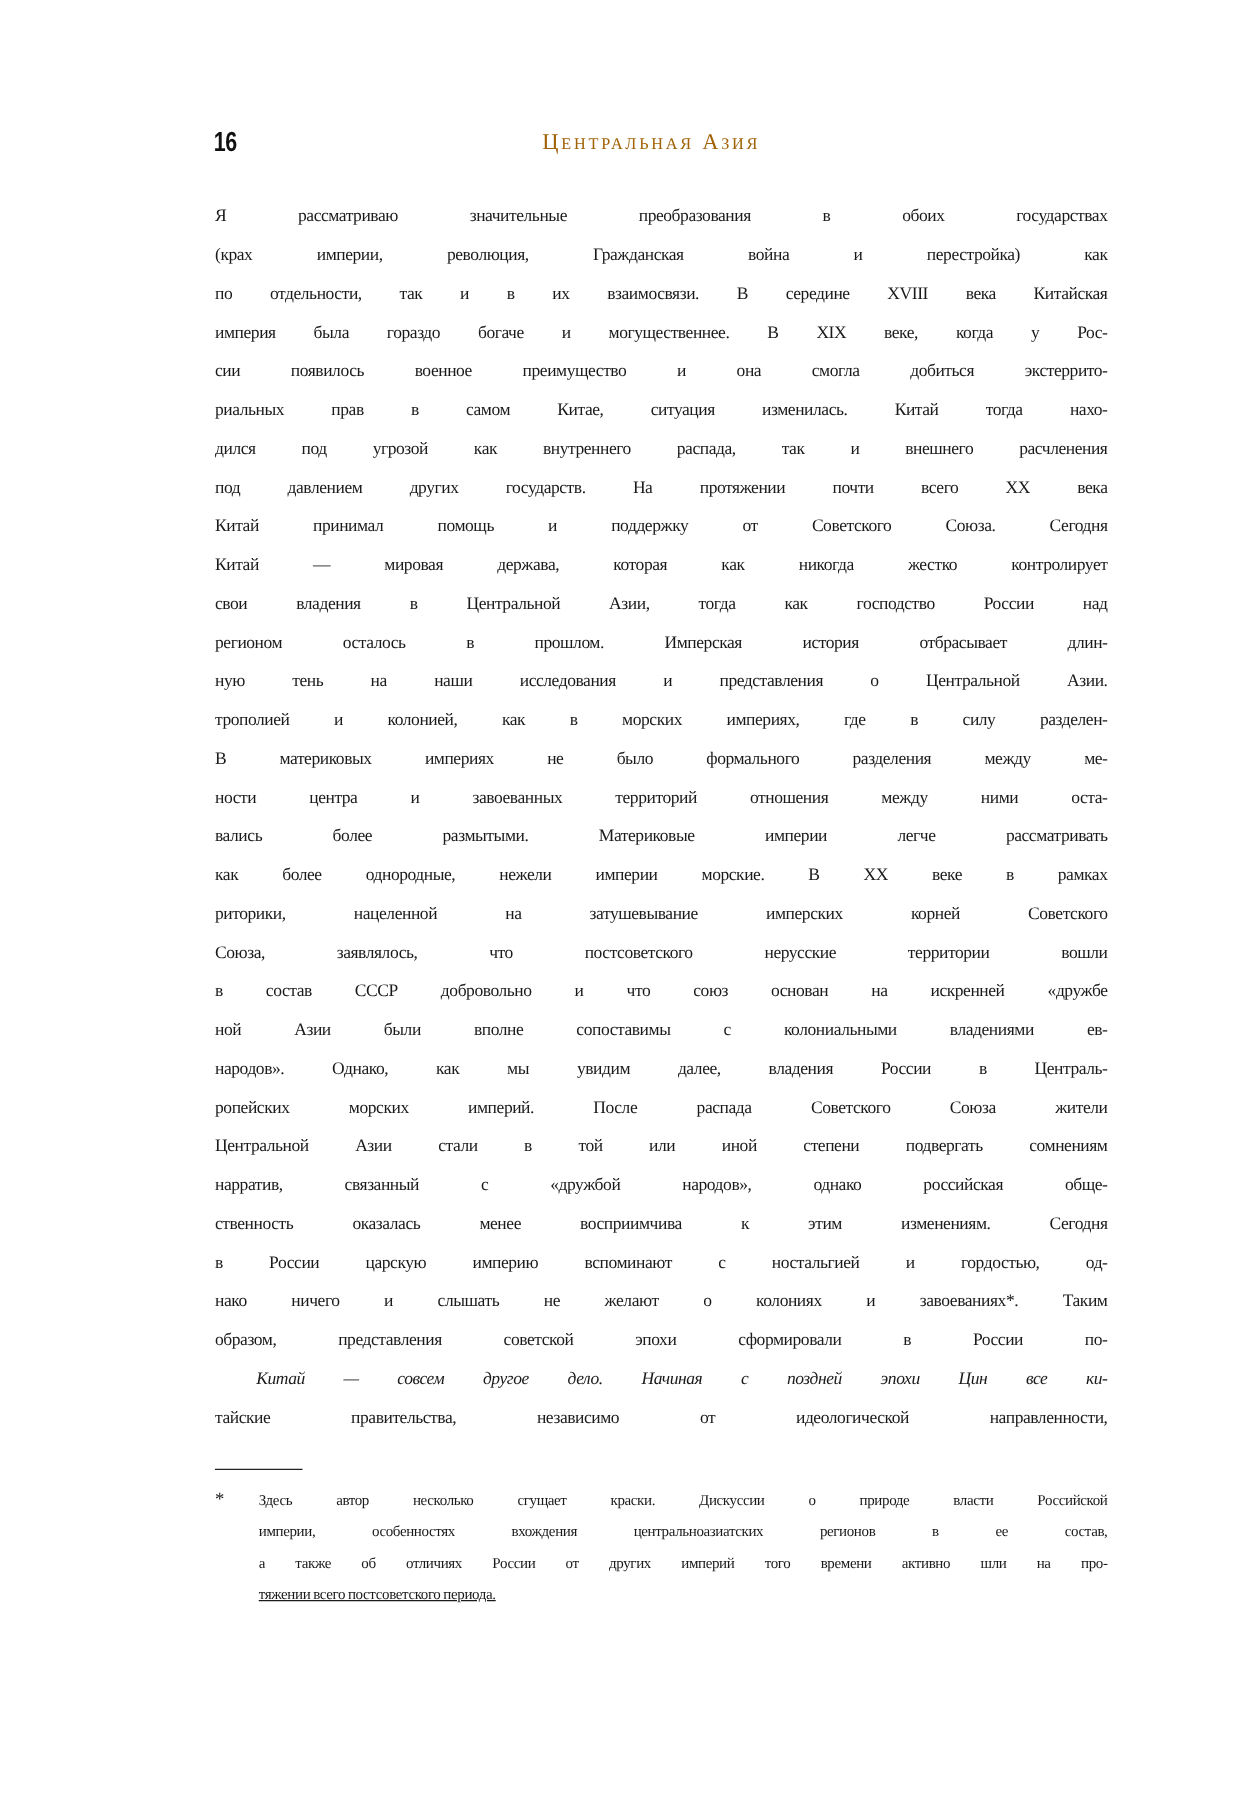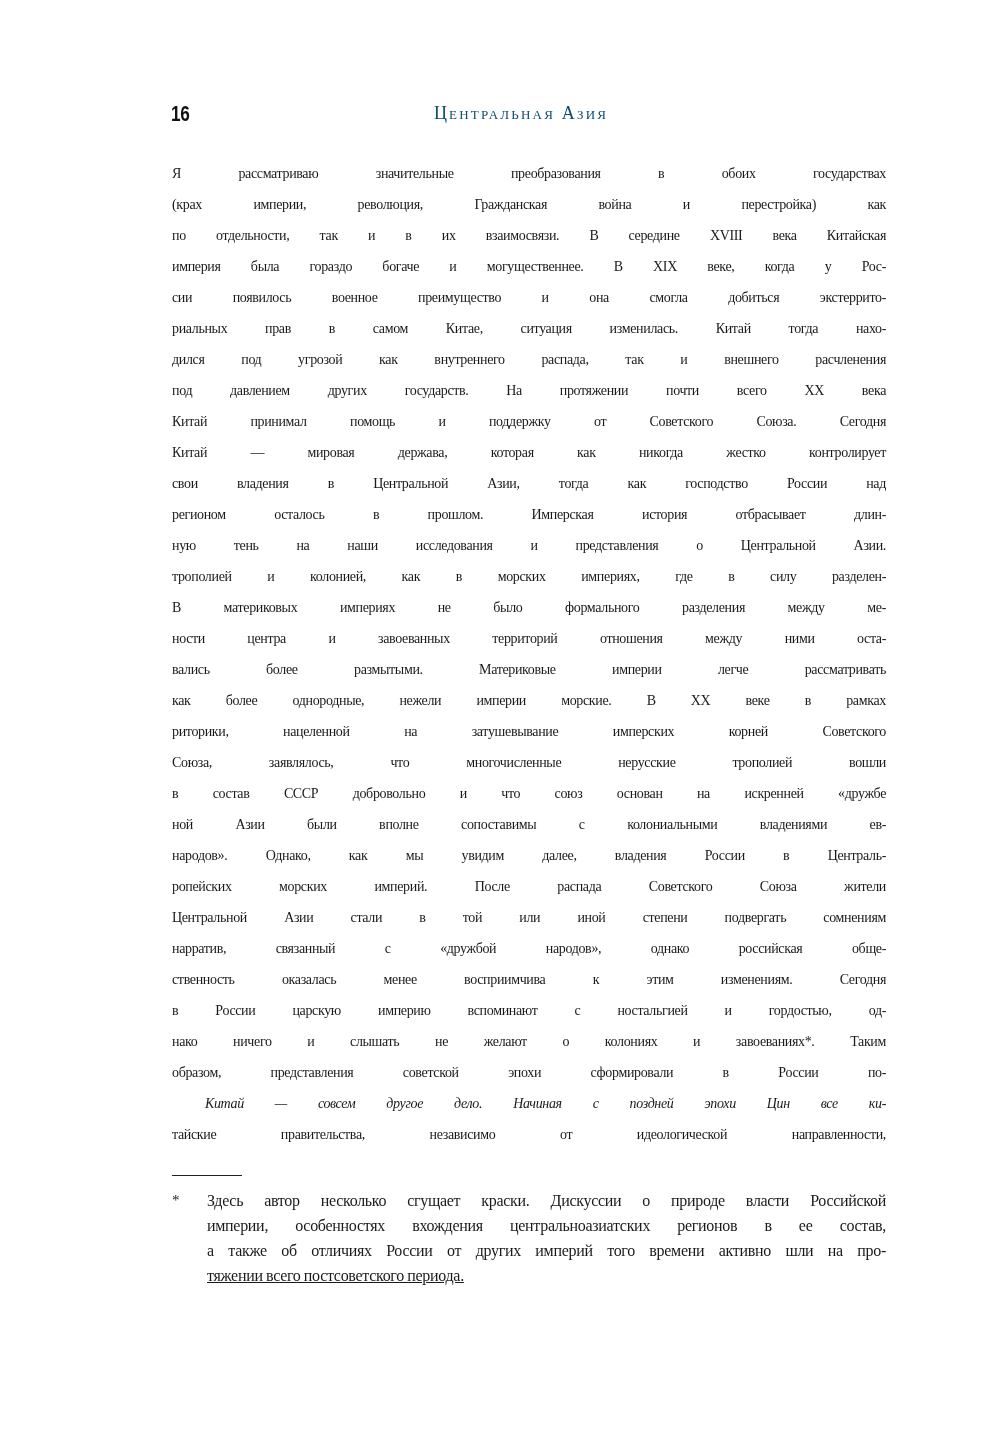--- a/index.html
+++ b/index.html
@@ -29,21 +29,21 @@
     }
     .running-head {
       position: absolute;
       left: 0;
       width: 992px;
       top: 103px;
       text-align: center;
       font-size: 18px;
       letter-spacing: 2.2px;
       font-variant: small-caps;
-      color: #0c4a6e;
+      color: #a16207;
     }
     .running-head span {
       display: inline-block;
       padding-left: 50px;
     }
     .body-text {
       position: absolute;
       left: 172px;
       top: 158px;
       width: 714px;
@@ -88,21 +88,21 @@
     }
     .footnote-body {
       position: absolute;
       left: 35px;
       top: 0;
       width: 679px;
     }
     .fn-line {
       height: 25px;
       line-height: 25px;
-      font-size: 16px;
+      font-size: 12px;
       white-space: nowrap;
       text-align: justify;
       text-align-last: justify;
       letter-spacing: -0.3px;
       word-spacing: -0.4px;
     }
     .fn-line.last {
       text-align-last: left;
       text-decoration: underline;
     }
@@ -129,21 +129,21 @@
     <div class="line">Китай — мировая держава, которая как никогда жестко контролирует</div>
     <div class="line">свои владения в Центральной Азии, тогда как господство России над</div>
     <div class="line">регионом осталось в прошлом. Имперская история отбрасывает длин-</div>
     <div class="line">ную тень на наши исследования и представления о Центральной Азии.</div>
     <div class="line">трополией и колонией, как в морских империях, где в силу разделен-</div>
     <div class="line">В материковых империях не было формального разделения между ме-</div>
     <div class="line">ности центра и завоеванных территорий отношения между ними оста-</div>
     <div class="line">вались более размытыми. Материковые империи легче рассматривать</div>
     <div class="line">как более однородные, нежели империи морские. В XX веке в рамках</div>
     <div class="line">риторики, нацеленной на затушевывание имперских корней Советского</div>
-    <div class="line">Союза, заявлялось, что многочисленные нерусские трополией вошли</div>
+    <div class="line">Союза, заявлялось, что постсоветского нерусские территории вошли</div>
     <div class="line">в состав СССР добровольно и что союз основан на искренней «дружбе</div>
     <div class="line">ной Азии были вполне сопоставимы с колониальными владениями ев-</div>
     <div class="line">народов». Однако, как мы увидим далее, владения России в Централь-</div>
     <div class="line">ропейских морских империй. После распада Советского Союза жители</div>
     <div class="line">Центральной Азии стали в той или иной степени подвергать сомнениям</div>
     <div class="line">нарратив, связанный с «дружбой народов», однако российская обще-</div>
     <div class="line">ственность оказалась менее восприимчива к этим изменениям. Сегодня</div>
     <div class="line">в России царскую империю вспоминают с ностальгией и гордостью, од-</div>
     <div class="line">нако ничего и слышать не желают о колониях и завоеваниях*. Таким</div>
     <div class="line">образом, представления советской эпохи сформировали в России по-</div>

